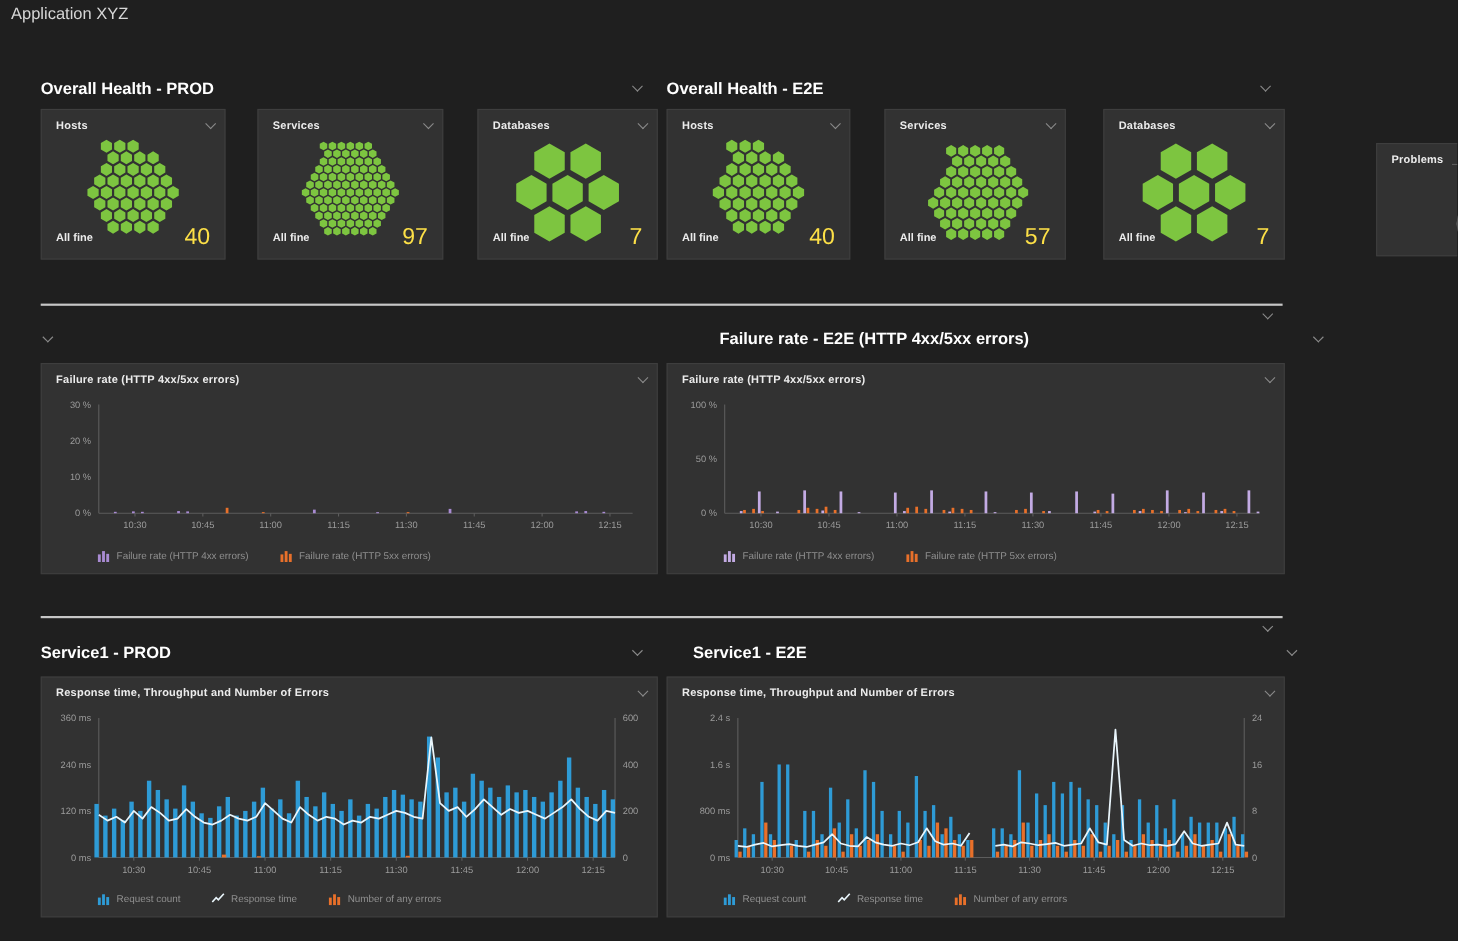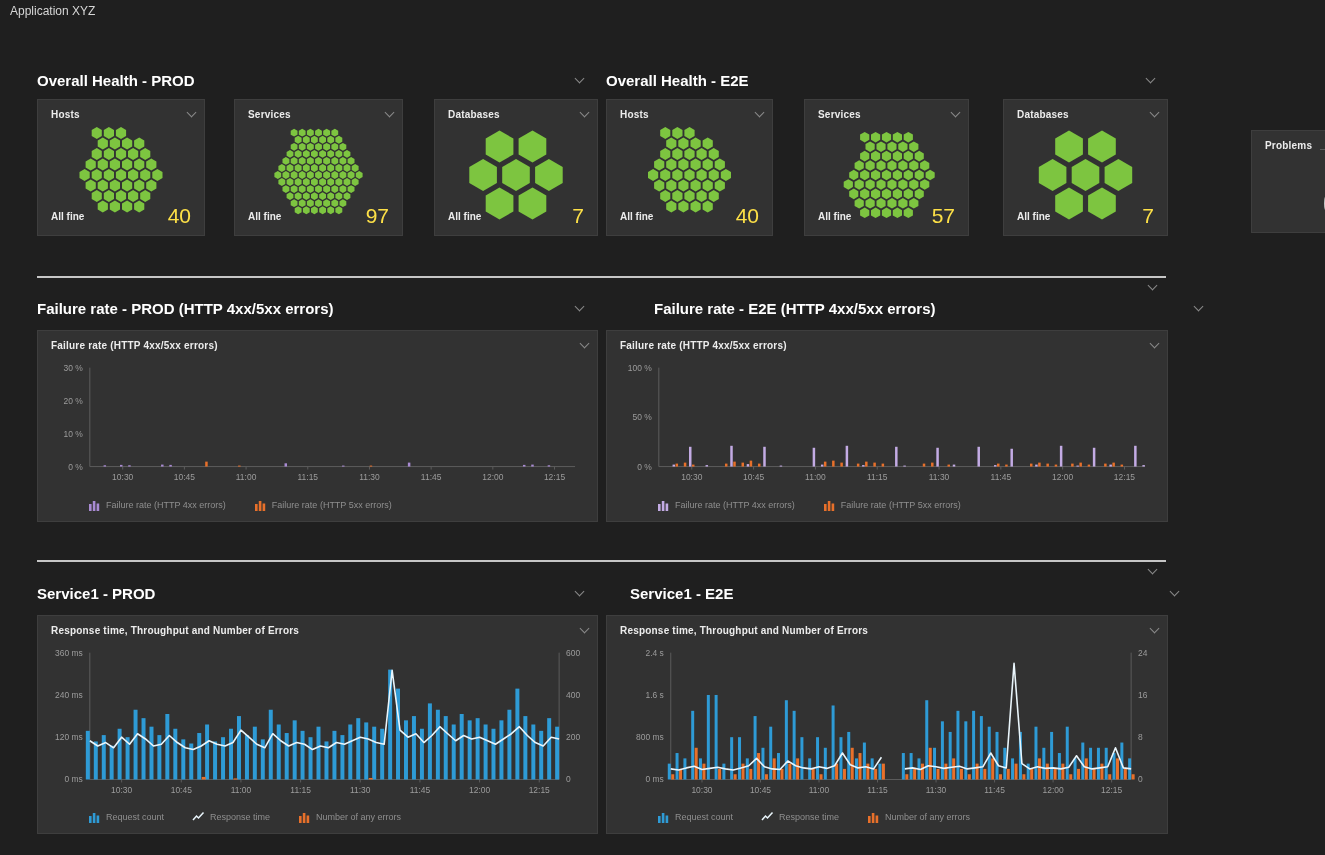--- a/index.html
+++ b/index.html
@@ -1,18 +1,18 @@
 <!DOCTYPE html>
 <html><head>
 <meta charset="utf-8">
 <style>
   html,body{margin:0;padding:0;background:#1f1f1f;}
   body{font-family:"Liberation Sans","DejaVu Sans",sans-serif;-webkit-font-smoothing:antialiased;}
   .canvas{position:relative;width:1325px;height:855px;background:#1f1f1f;overflow:hidden;}
-  .page-title{position:absolute;left:10px;top:4px;font-size:12px;color:#d6d6d6;}
+  .page-title{position:absolute;left:10px;top:4px;font-size:15px;color:#d6d6d6;}
   .sec-header{position:absolute;height:18px;display:flex;align-items:center;justify-content:space-between;}
   .sec-title{font-size:15px;font-weight:bold;color:#ffffff;white-space:nowrap;}
   .chev{width:12px;height:12px;display:inline-block;flex:0 0 auto;}
   .chev::before{content:"";display:block;width:6px;height:6px;border-right:1.6px solid #8a8a8a;border-bottom:1.6px solid #8a8a8a;transform:rotate(45deg);margin:1px auto 0 auto;}
   .tile{position:absolute;background:#323232;border:1px solid #3e3e3e;box-sizing:border-box;}
   .tile-title{position:absolute;left:13px;top:9px;font-size:10px;font-weight:bold;color:#ececec;letter-spacing:.2px;}
   .tile-chev{position:absolute;right:7px;top:8px;}
   .hexsvg{position:absolute;left:0;top:22px;width:100%;height:106px;}
   .tile-status{position:absolute;left:13px;bottom:13px;font-size:10px;font-weight:bold;color:#ececec;}
   .tile-count{position:absolute;right:13px;bottom:7px;font-size:21px;color:#fde047;}
@@ -341,21 +341,20 @@
     <div class="tile-title">Problems</div>
     <span class="problems-dash"></span>
     <span class="chev tile-chev"></span>
     <div class="problems-value">0</div>
   </div>
 
   <div class="divider" style="left:37px;top:276px;width:1129px;"></div>
   <span class="chev divider-chev" style="left:1146px;top:281px;"></span>
 
   <div class="sec-header" style="left:37px;top:299px;width:548px;">
-    <span class="sec-title">Failure rate - PROD (HTTP 4xx/5xx errors)</span>
     <span class="chev"></span>
   </div>
   <div class="sec-header" style="left:606px;top:299px;width:550px;margin-left:48px;">
     <span class="sec-title">Failure rate - E2E (HTTP 4xx/5xx errors)</span>
     <span class="chev"></span>
   </div>
 
   <div class="tile" style="left:37px;top:330px;width:561px;height:192px;">
     <svg class="chart-svg" viewBox="0 0 561 192" preserveAspectRatio="none">
         <line x1="52" y1="37" x2="52" y2="137" stroke="#5d5d5d" stroke-width="1"></line>

